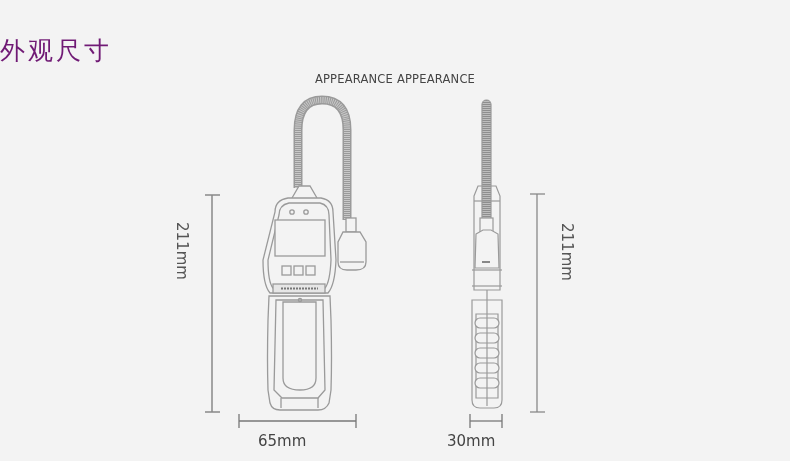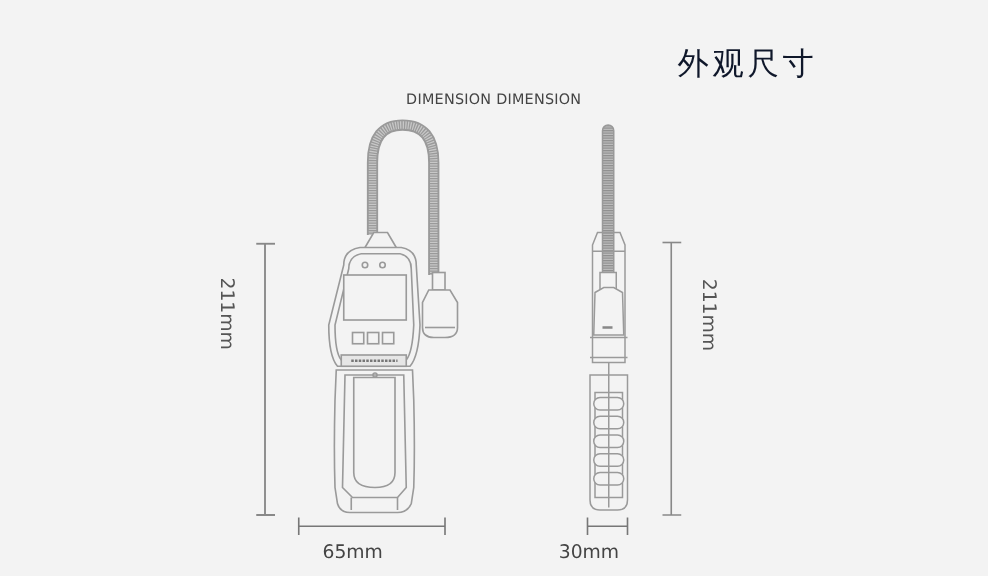--- a/index.html
+++ b/index.html
@@ -1,27 +1,27 @@
 <!DOCTYPE html>
 <html><head>
 <meta charset="utf-8">
 <style>
   html, body { margin:0; padding:0; }
   body { width:790px; height:461px; background:#f3f3f3; position:relative; overflow:hidden; font-family:"DejaVu Sans", sans-serif; color:#4a4a4a; }
-  .title-cn { position:absolute; left:0; width:654px; top:34px; text-align:right; font-size:25px; letter-spacing:3px; color:#0f172a; font-weight:300; }
+  .title-cn { position:absolute; left:0; width:654px; top:34px; text-align:left; font-size:25px; letter-spacing:3px; color:#701a75; font-weight:300; }
   .title-en { position:absolute; left:0; width:790px; top:72px; text-align:center; font-size:11.5px; color:#444; letter-spacing:0.2px; }
   svg.draw { position:absolute; left:0; top:0; }
   .vlabel { position:absolute; font-size:15px; color:#555; transform:rotate(90deg); transform-origin:left top; white-space:nowrap; }
   .hlabel { position:absolute; font-size:15px; color:#444; }
 </style>
 </head>
 <body>
 
 <div class="title-cn">外观尺寸</div>
-<div class="title-en">DIMENSION DIMENSION</div>
+<div class="title-en">APPEARANCE APPEARANCE</div>
 
 <svg class="draw" width="790" height="461" viewBox="0 0 790 461">
   <defs>
     <pattern id="coil" width="4" height="2" patternUnits="userSpaceOnUse">
       <rect width="4" height="2" fill="#bdbdbd"></rect>
       <line x1="0" y1="0.5" x2="4" y2="0.5" stroke="#8e8e8e" stroke-width="1"></line>
     </pattern>
     <pattern id="coilh" width="2" height="4" patternUnits="userSpaceOnUse">
       <rect width="2" height="4" fill="#bdbdbd"></rect>
       <line x1="0.5" y1="0" x2="0.5" y2="4" stroke="#8e8e8e" stroke-width="1"></line>

